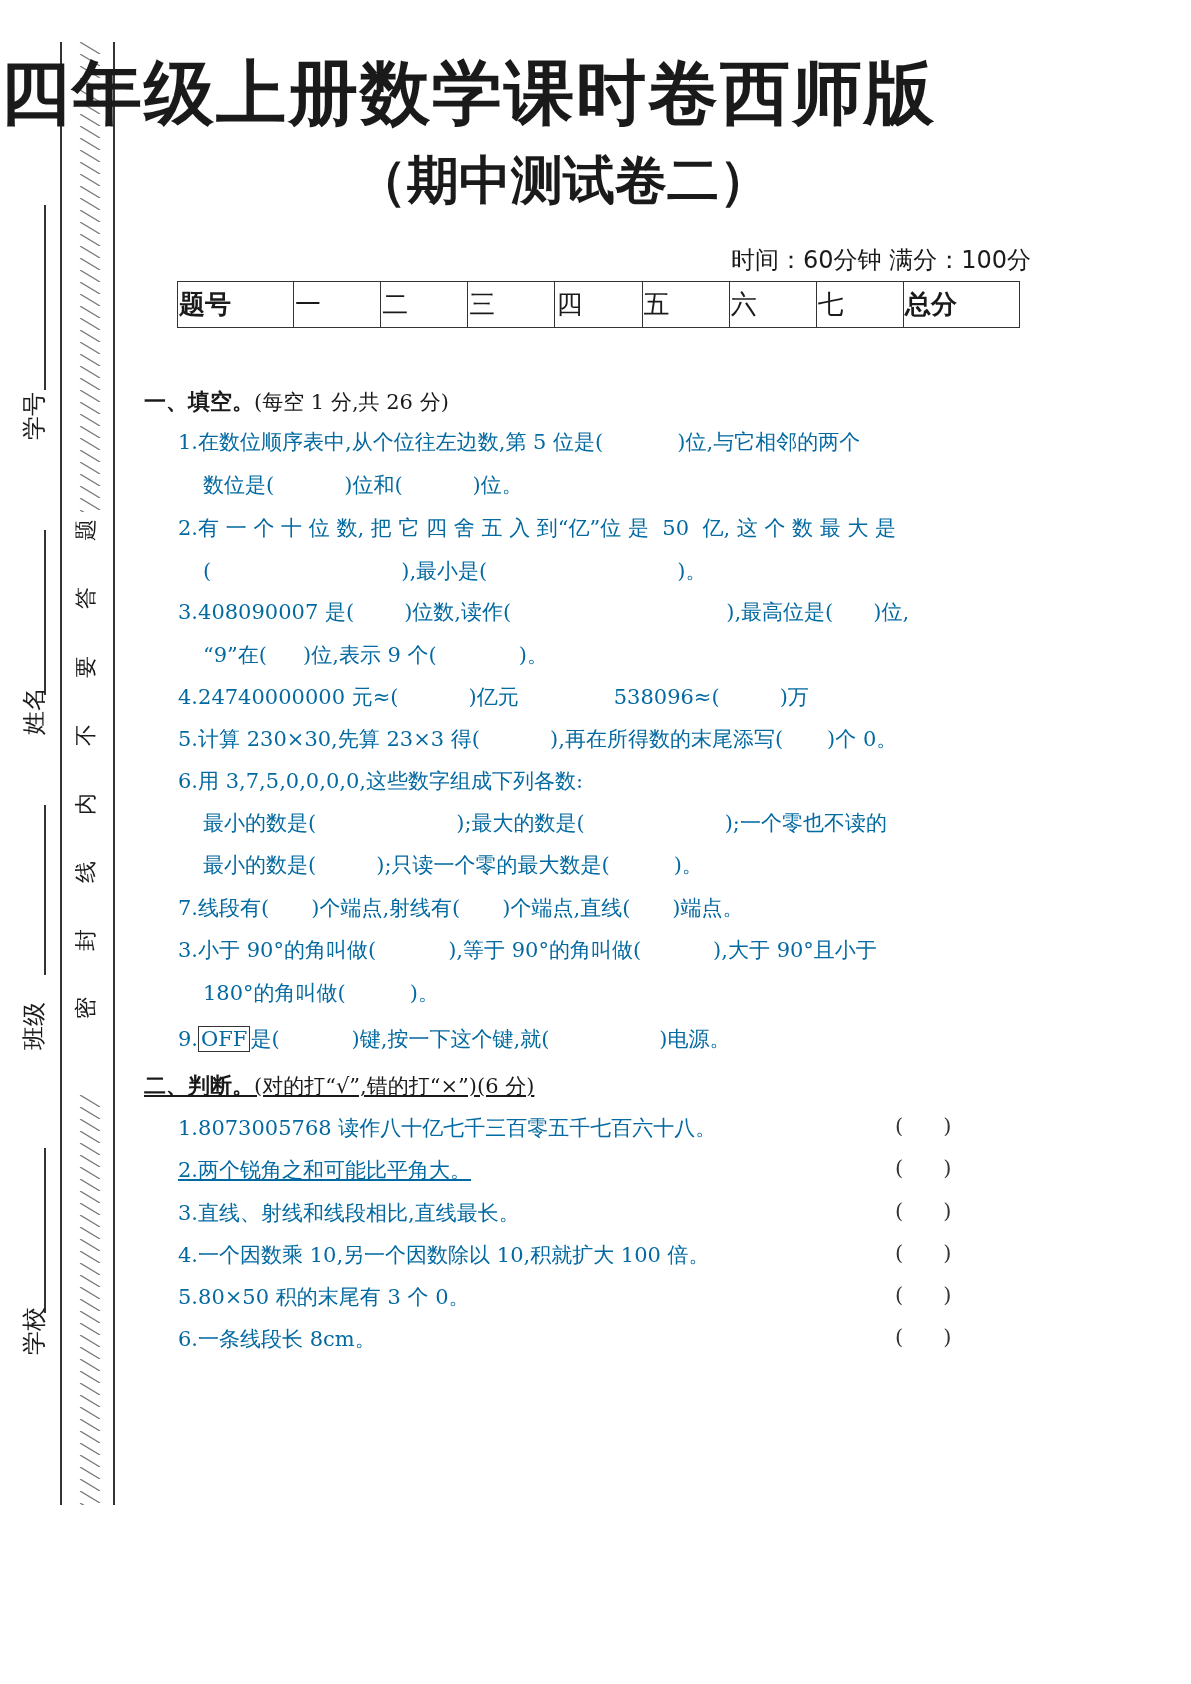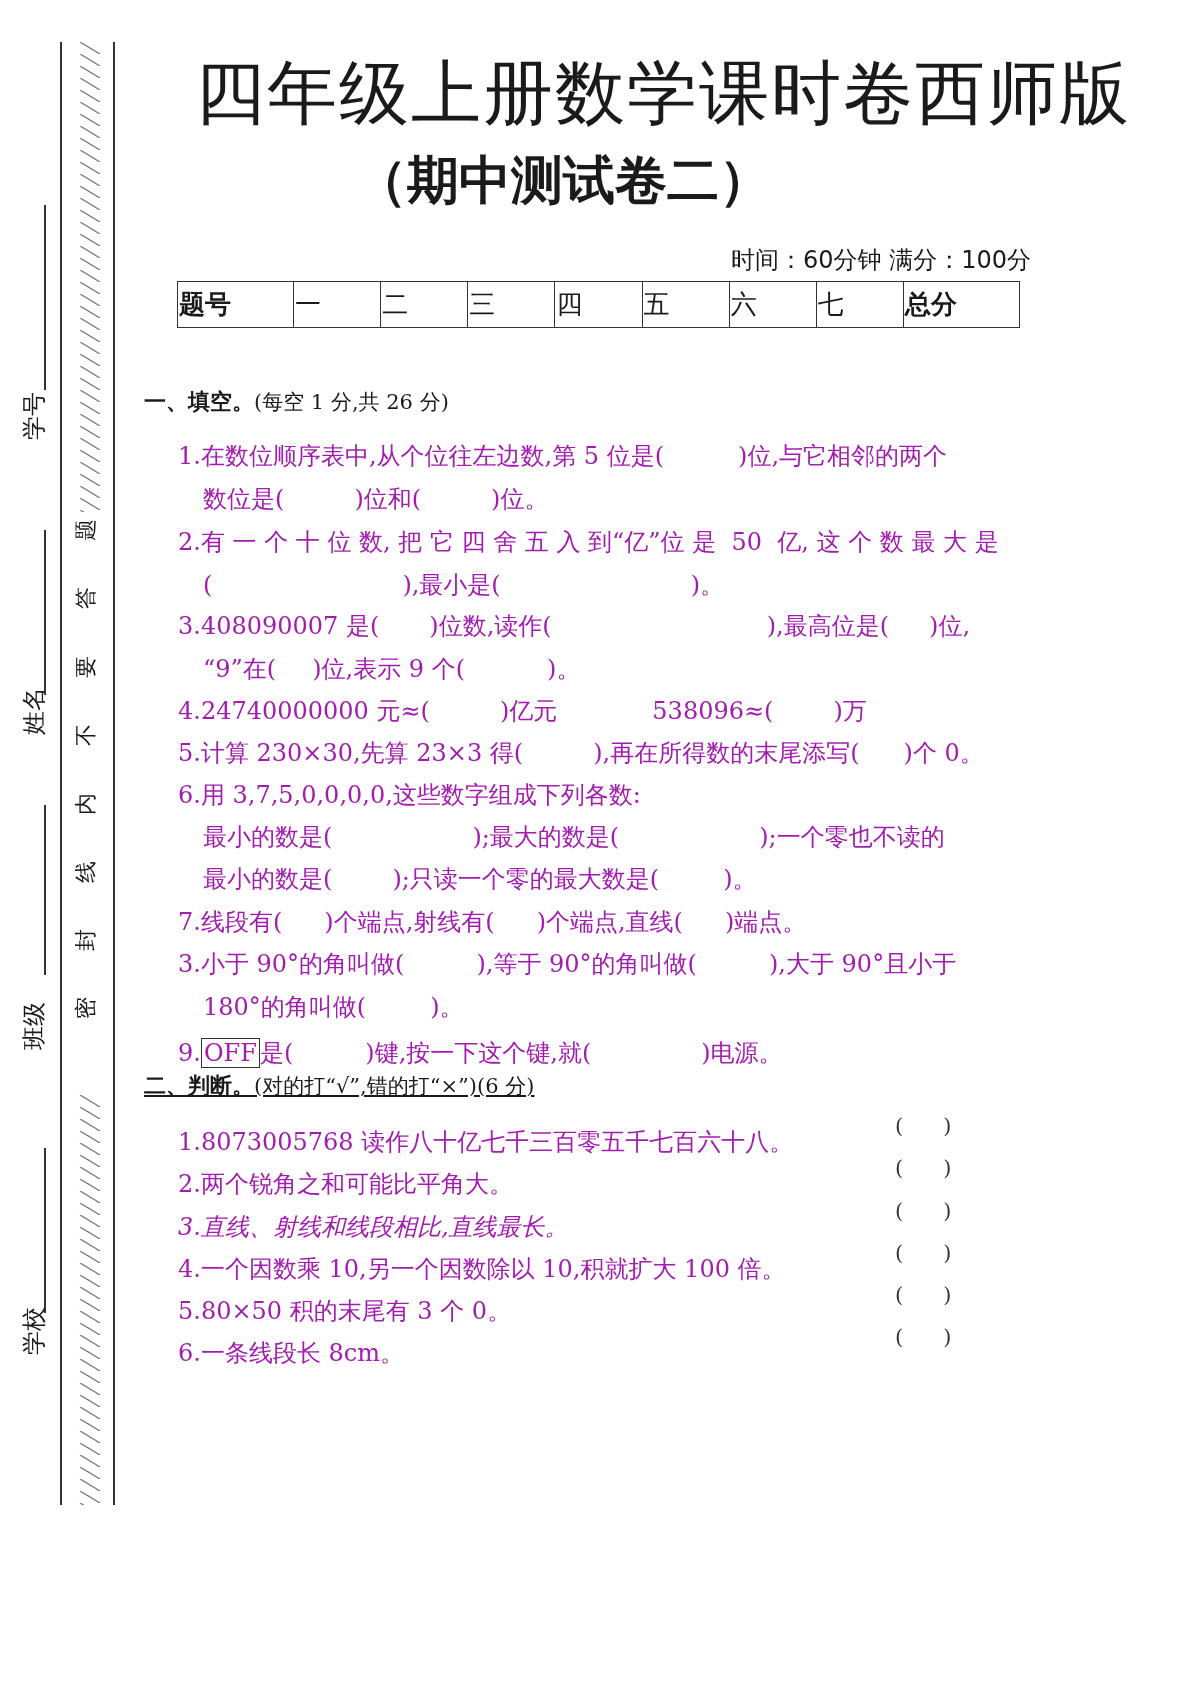--- a/index.html
+++ b/index.html
@@ -8,34 +8,34 @@
     .serif { font-family: "DejaVu Serif", "Liberation Serif", serif; }
 
     
     .margin-strip { position:absolute; left:0; top:0; width:130px; height:1684px; }
     .vline { position:absolute; background:#333; }
     .rot-label { position:absolute; font-size:24px; transform:rotate(-90deg); transform-origin:center center; white-space:nowrap; font-family:"DejaVu Serif", serif; }
     .sign-line { position:absolute; left:44px; width:2px; background:#333; }
     .seal-char { position:absolute; left:72px; width:28px; text-align:center; font-size:22px; transform:rotate(-90deg); font-family:"DejaVu Sans", sans-serif; }
 
     
-    .title { position:absolute; left:0; right:0; top:48px; padding-left:195px; font-size:70px; font-weight:normal; letter-spacing:2px; line-height:90px; }
+    .title { position:absolute; left:0; right:0; top:48px; font-size:70px; font-weight:bold; letter-spacing:2px; line-height:90px; }
     .subtitle { position:absolute; left:355px; top:145px; font-size:52px; font-weight:bold; line-height:70px; }
     .meta { position:absolute; right:160px; top:244px; font-size:24px; }
 
     
     table.score { position:absolute; left:177px; top:281px; width:843px; border-collapse:collapse; }
     table.score td { border:1.5px solid #333; height:43px; text-align:left; font-size:26px; }
     table.score td.hdr { font-weight:bold; width:113px; }
     table.score td.num { font-family:"DejaVu Serif", serif; }
 
     
     .sec-head { position:absolute; left:144px; font-size:21px; }
     .sec-head b { font-weight:bold; font-family:"DejaVu Sans", sans-serif; font-size:22px; }
-    .line { position:absolute; left:178px; font-size:24px; white-space:pre; font-family:"DejaVu Serif", serif; color:#a21caf;margin-top:12px; }
+    .line { position:absolute; left:178px; font-size:21px; white-space:pre; font-family:"DejaVu Serif", serif; color:#0369a1; }
     .line.indent { left:203px; }
     .gap { display:inline-block; }
     .key-box { border:1.5px solid #333; padding:0 2px; }
     .judge-paren { position:absolute; left:895px; font-size:21px; white-space:pre; font-family:"DejaVu Serif", serif; color:#333; }
   </style>
 </head>
 <body>
 
 <div class="margin-strip">
   <div class="vline" style="left:60px; top:42px; width:2px; height:1463px;"></div>
@@ -124,24 +124,24 @@
 
 <div class="line" style="top:1025px;text-align:center;"><span>9.</span><span class="key-box">OFF</span><span>是(</span><span class="gap" style="width:72px"></span><span>)键,按一下这个键,就(</span><span class="gap" style="width:110px"></span><span>)电源。</span></div>
 
 <div class="sec-head serif" style="top:1071px;text-decoration:underline;">
   <b>二、判断。</b><span>(对的打“√”,错的打“×”)(6 分)</span>
 </div>
 
 <div class="line" style="top:1114px;">1.8073005768 读作八十亿七千三百零五千七百六十八。</div>
 <div class="judge-paren" style="top:1114px;">(      )</div>
 
-<div class="line" style="top:1156px;">2.两个锐角之和可能比平角大。</div>
+<div class="line" style="top:1156px;text-decoration:underline;">2.两个锐角之和可能比平角大。</div>
 <div class="judge-paren" style="top:1156px;">(      )</div>
 
-<div class="line" style="top:1199px;font-style:italic;">3.直线、射线和线段相比,直线最长。</div>
+<div class="line" style="top:1199px;">3.直线、射线和线段相比,直线最长。</div>
 <div class="judge-paren" style="top:1199px;">(      )</div>
 
 <div class="line" style="top:1241px;">4.一个因数乘 10,另一个因数除以 10,积就扩大 100 倍。</div>
 <div class="judge-paren" style="top:1241px;">(      )</div>
 
 <div class="line" style="top:1283px;">5.80×50 积的末尾有 3 个 0。</div>
 <div class="judge-paren" style="top:1283px;">(      )</div>
 
 <div class="line" style="top:1325px;">6.一条线段长 8cm。</div>
 <div class="judge-paren" style="top:1325px;">(      )</div>

